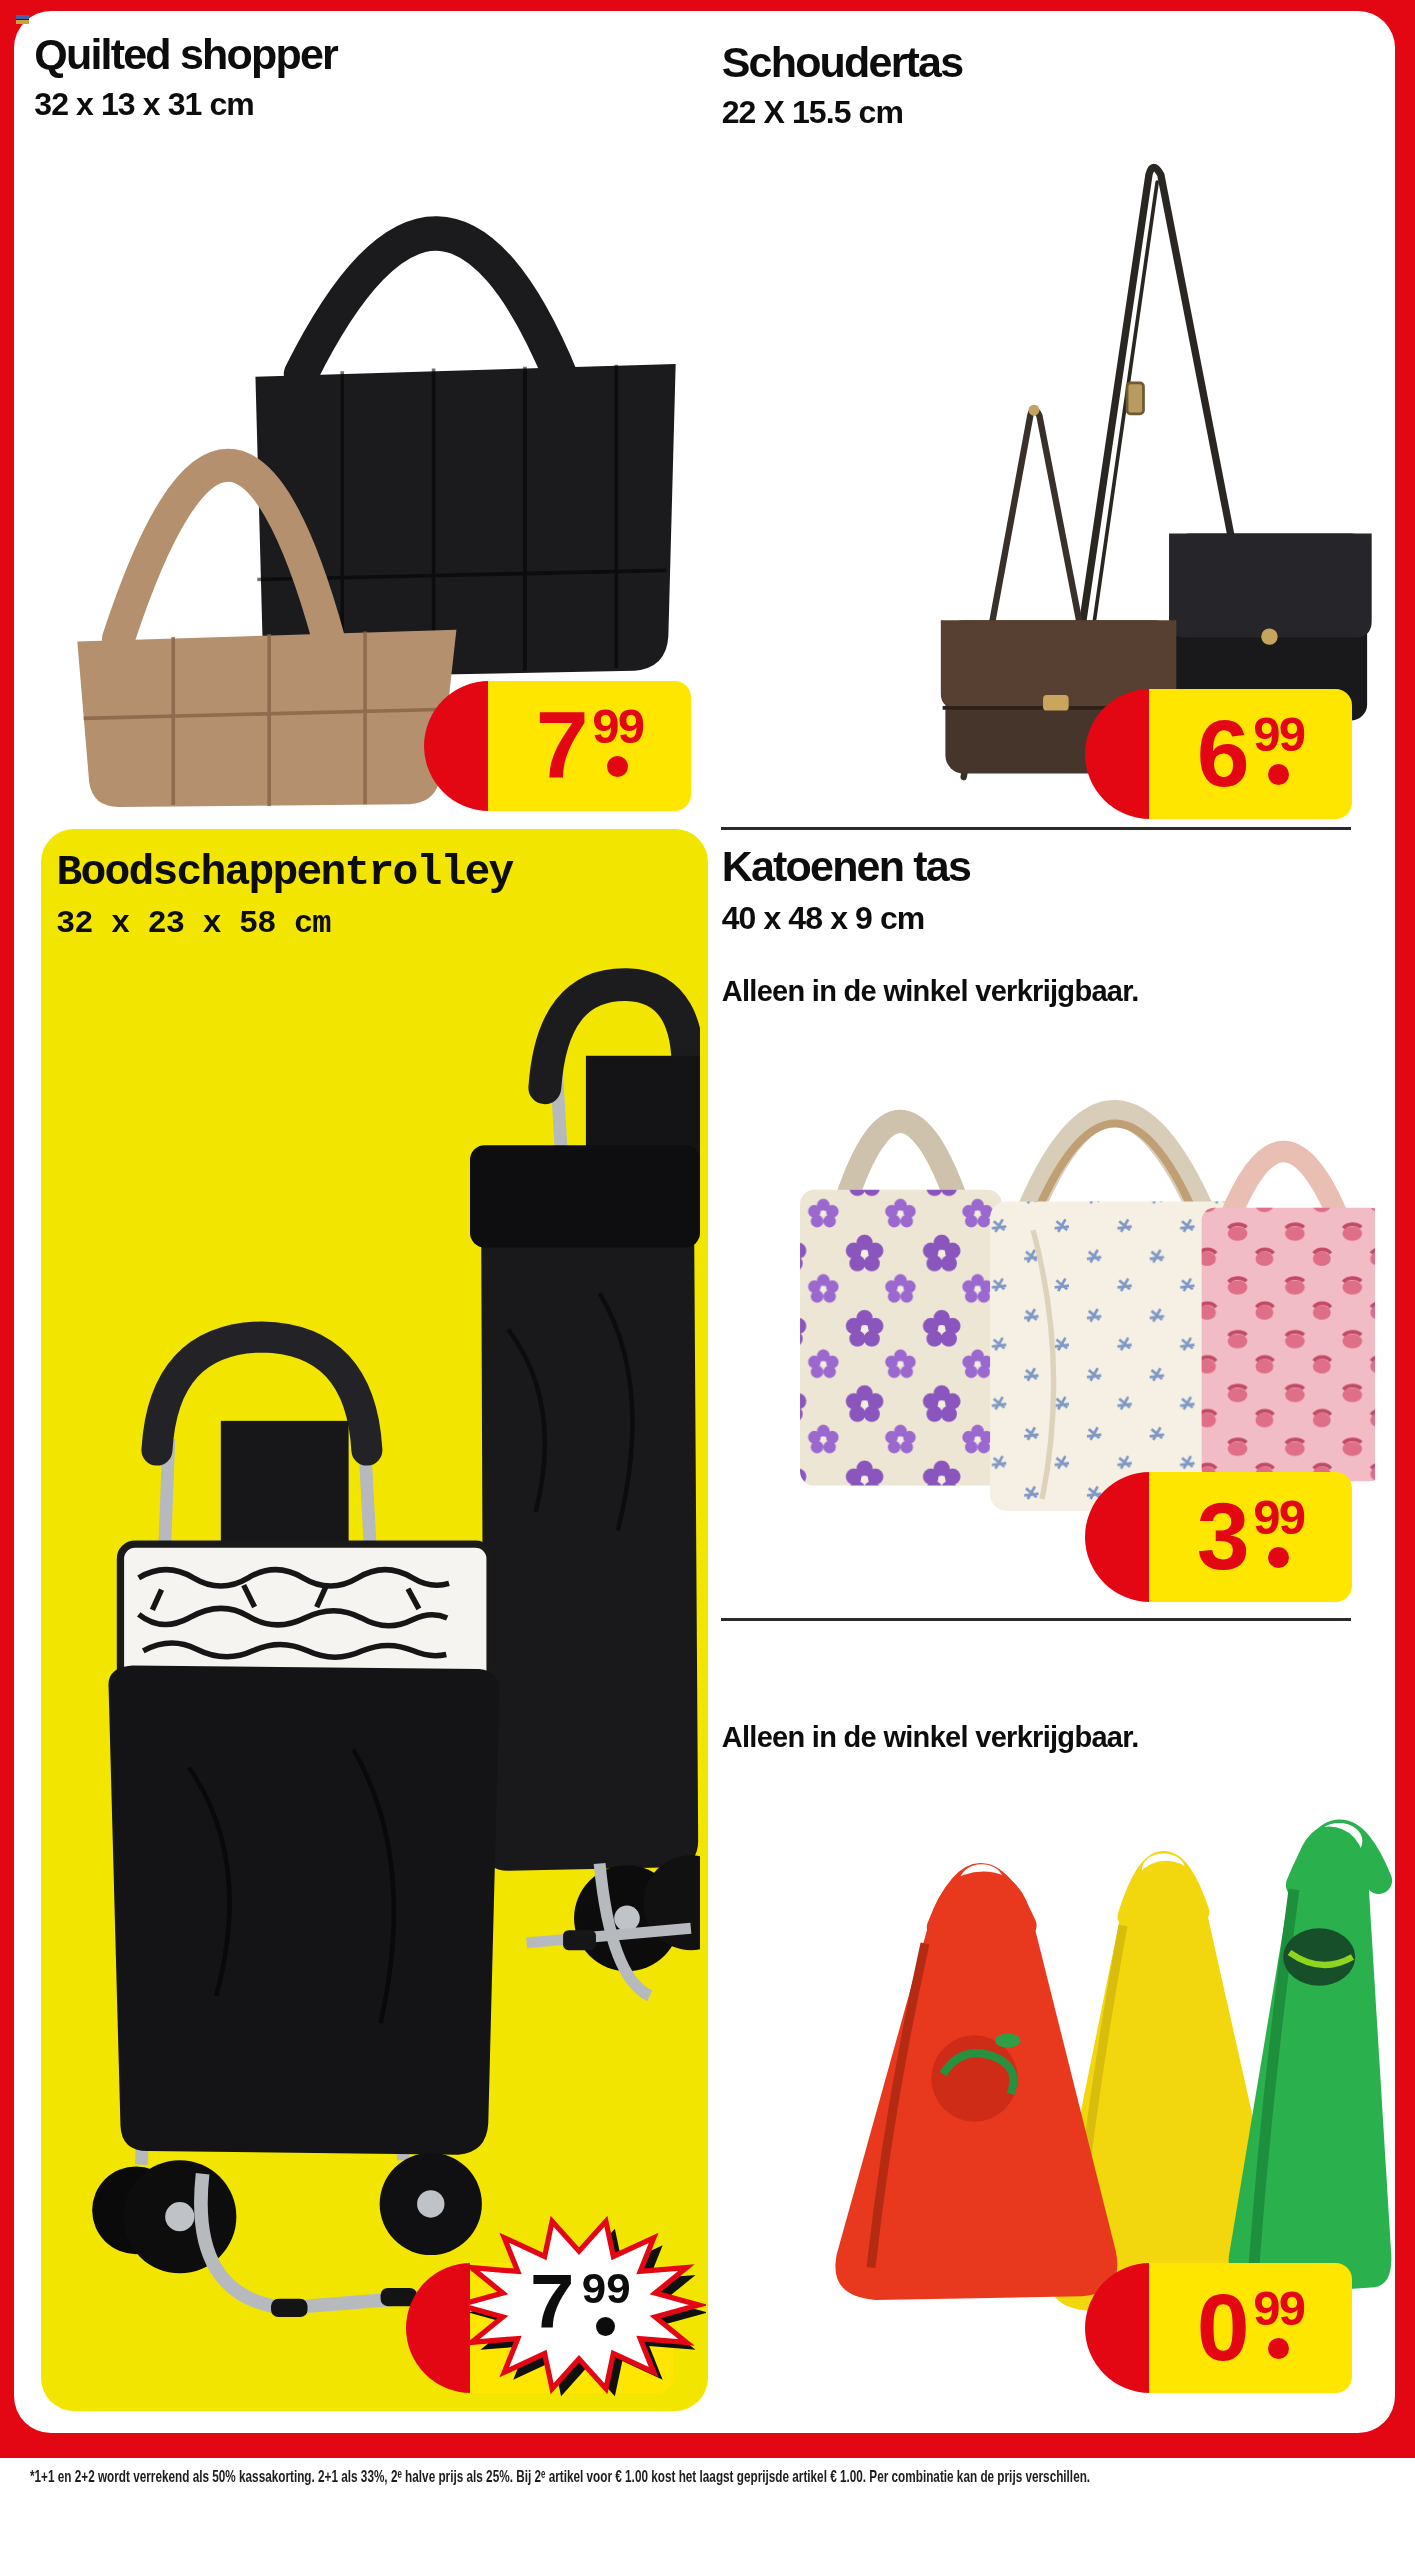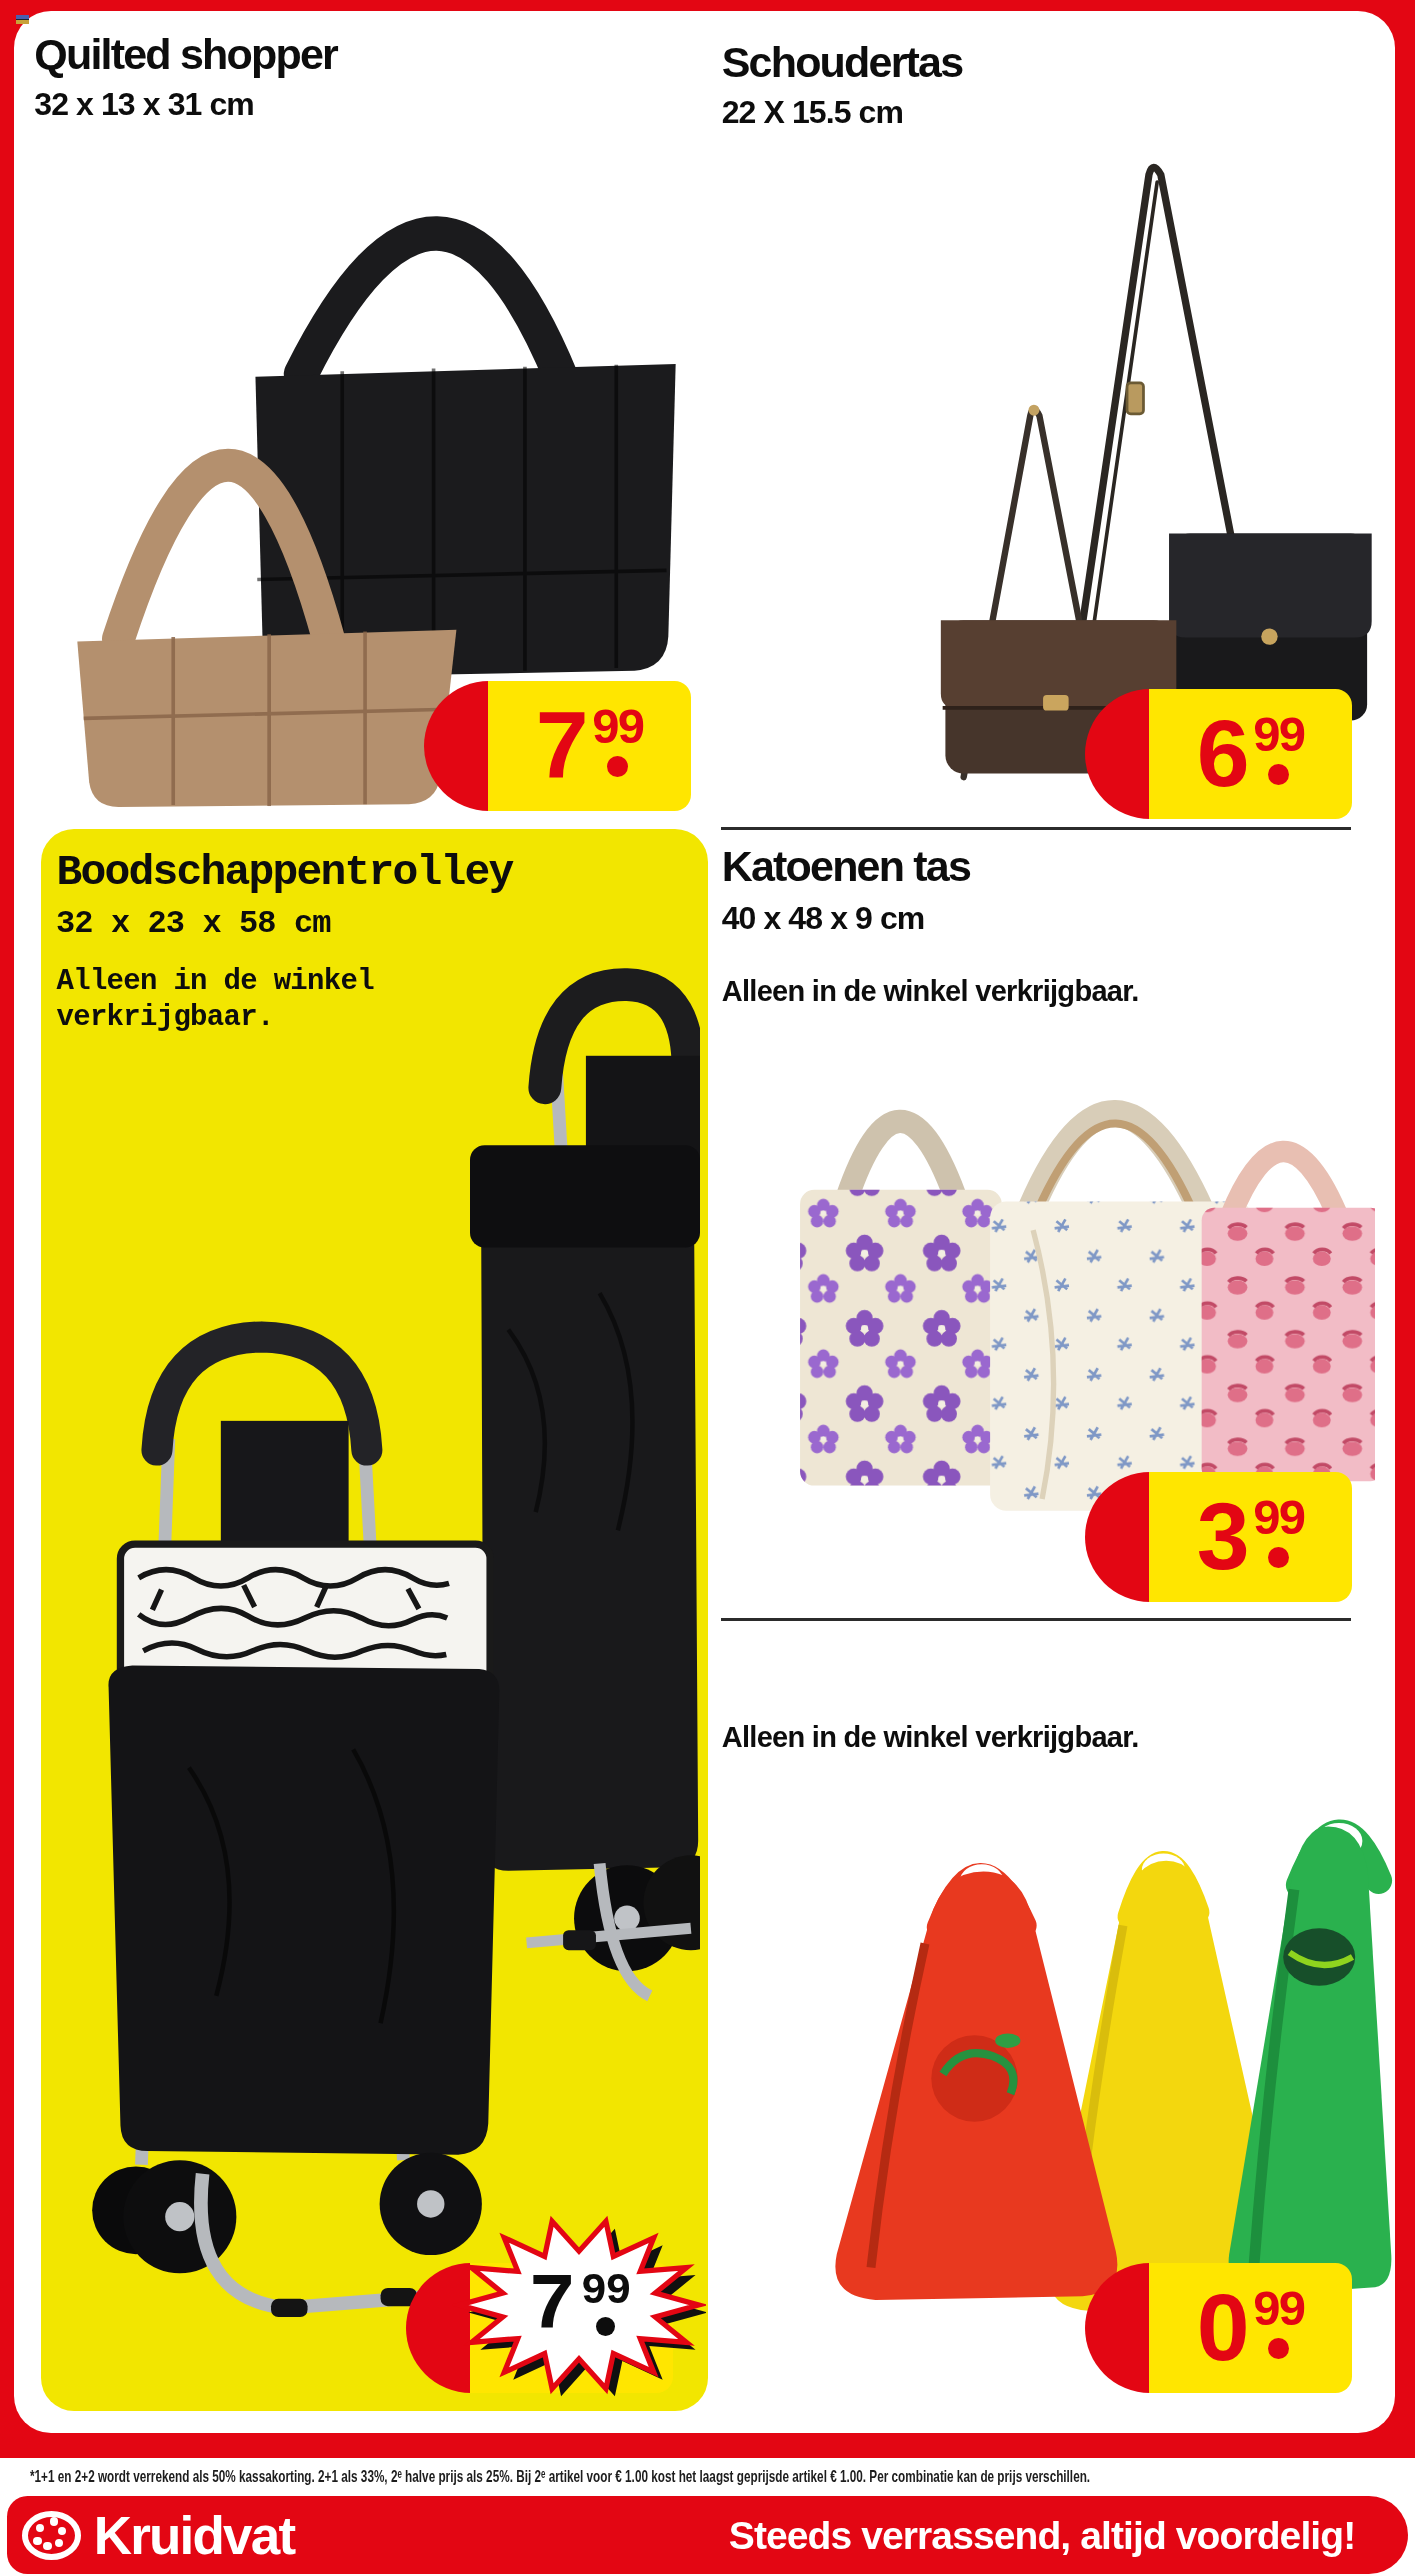--- a/index.html
+++ b/index.html
@@ -146,24 +146,20 @@
         </span>
       </div>
     </div>
   </div>
 
   <div class="divider" style="left:721px;top:827px;width:630px;"></div>
 
   <div class="section" style="left:41px;top:829px;width:667px;height:1248px;font-family:Liberation Mono, monospace;">
     <div class="ptitle" style="left:15.5px;top:22px;">Boodschappentrolley</div>
     <div class="pdims" style="left:15px;top:79px;">32 x 23 x 58 cm</div>
-    <div class="pnote" style="left:15.5px;top:135px;">
-      <div>Alleen in de winkel</div>
-        <div>verkrijgbaar.</div>
-    </div>
     <svg class="prod-svg" style="left:11px;top:117px;" width="648" height="1438" viewBox="0 0 710 1575">
       <g>
         <path d="M553 140 L603 1000" stroke="#b6b9bd" stroke-width="14"></path>
         <path d="M682 150 L695 1020" stroke="#9da0a4" stroke-width="14"></path>
         <path d="M540 155 Q548 40 630 42 Q705 44 696 158" stroke="#1c1c1e" stroke-width="36" fill="none" stroke-linecap="round"></path>
         <rect x="585" y="120" width="125" height="150" fill="#141416"></rect>
         <path d="M470 252 Q468 230 495 228 L703 222 L708 980 Q708 1006 683 1009 L500 1013 Q475 1013 473 988 Z" fill="#19191b"></path>
         <rect x="458" y="218" width="252" height="112" rx="16" fill="#0e0e10"></rect>
         <path d="M500 420 Q560 500 530 620 M600 380 Q660 480 620 640" stroke="#000" stroke-width="5" fill="none" opacity="0.5"></path>
         <circle cx="630" cy="1065" r="58" fill="#0c0c0d"></circle>
@@ -330,26 +326,14 @@
             </span>
         </span>
       </div>
     </div>
   </div>
 
   <div class="fineprint">
     <span>*1+1 en 2+2 wordt verrekend als 50% kassakorting. 2+1 als 33%, 2ᵉ halve prijs als 25%. Bij 2ᵉ artikel voor € 1.00 kost het laagst geprijsde artikel € 1.00. Per combinatie kan de prijs verschillen.</span>
   </div>
 
-  <div class="footer">
-    <span class="kv-logo">
-      <i class="d1"></i>
-        <i class="d2"></i>
-        <i class="d3"></i>
-        <i class="d4"></i>
-        <i class="d5"></i>
-        <i class="d6"></i>
-    </span>
-    <span class="brand-name">Kruidvat</span>
-    <span class="slogan">Steeds verrassend, altijd voordelig!</span>
-  </div>
 </div>
 
 
 </body></html>

